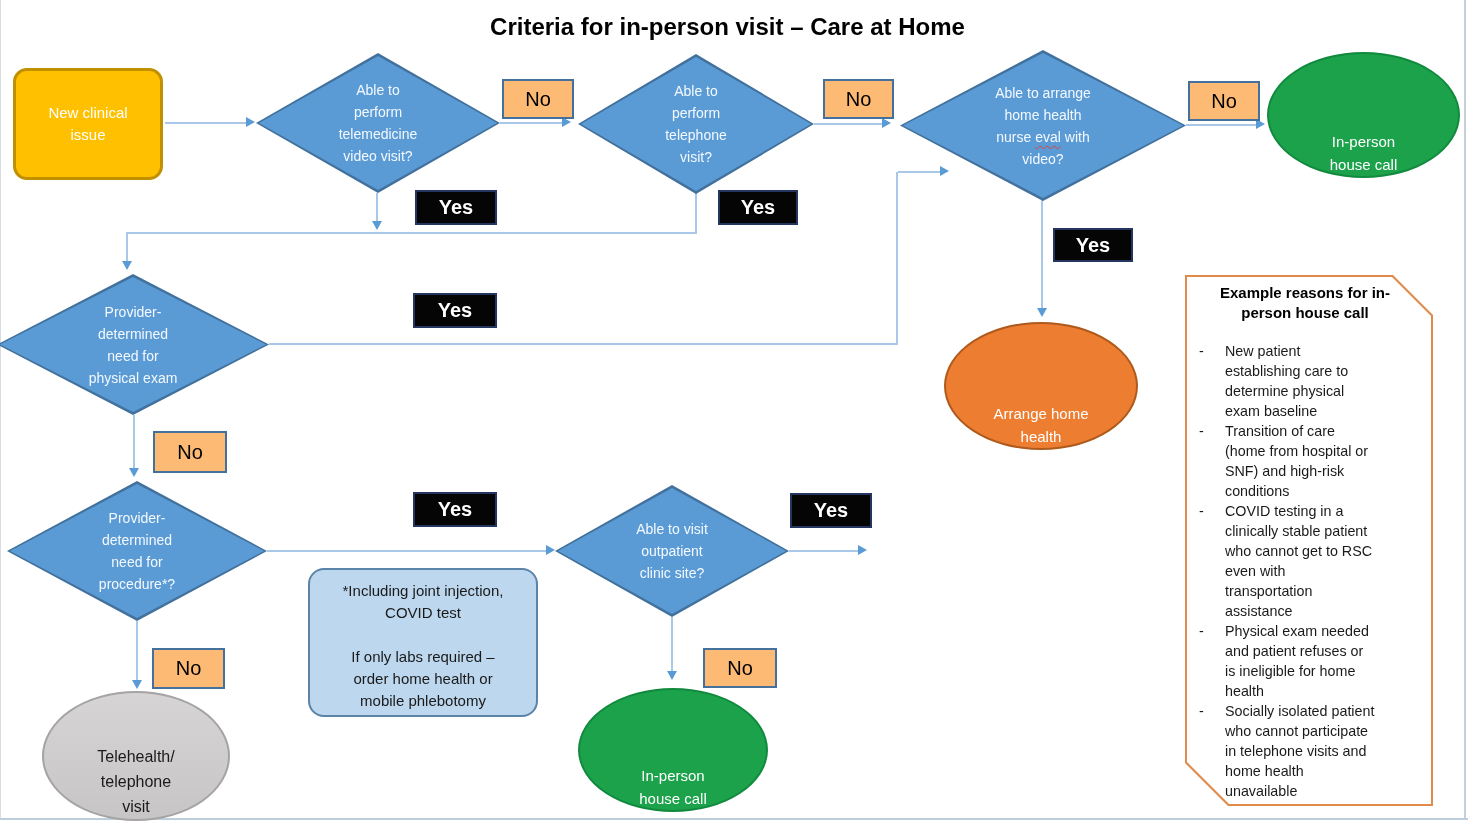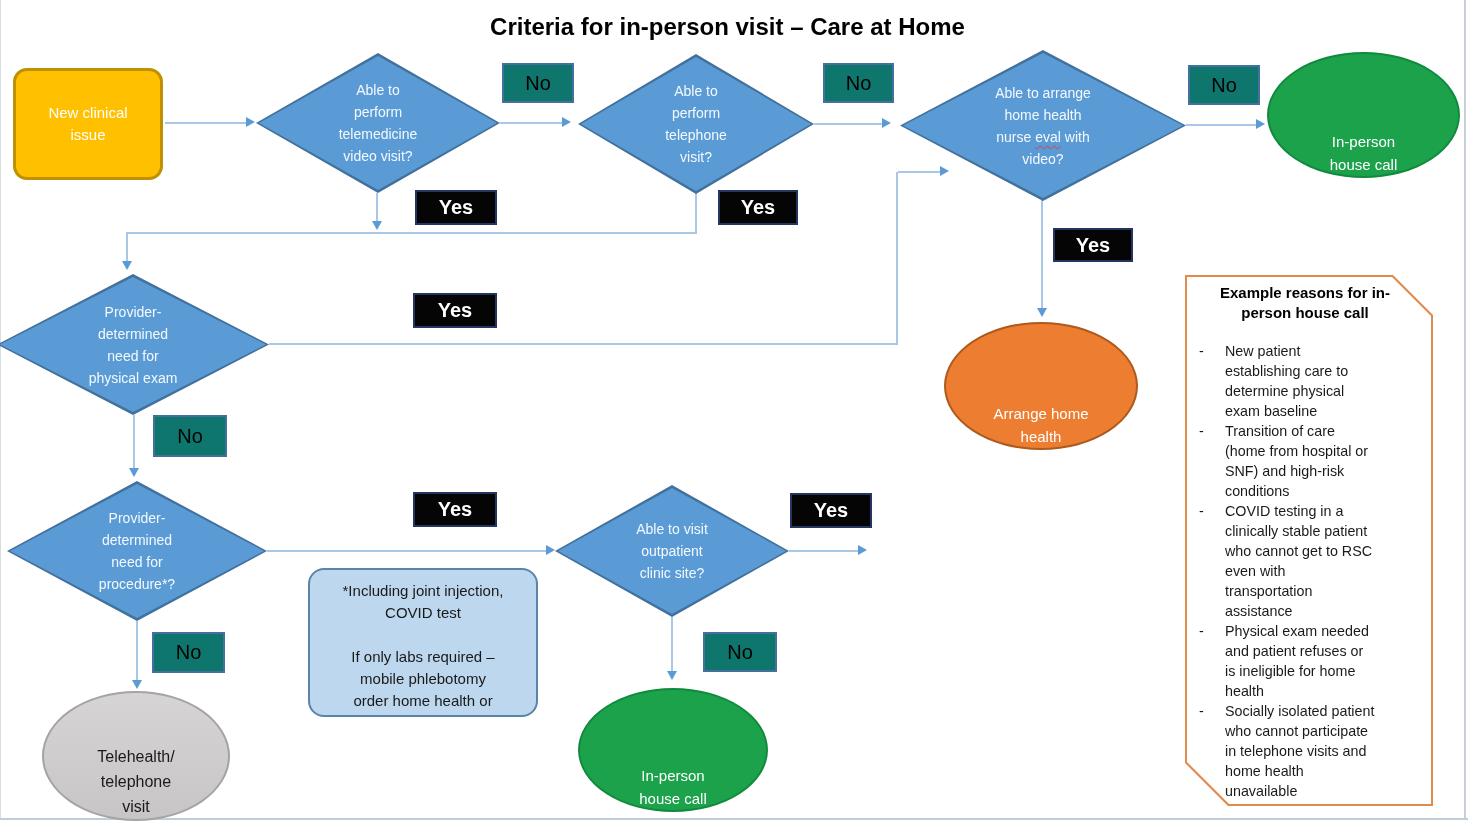--- a/index.html
+++ b/index.html
@@ -31,22 +31,22 @@
   .orangeE{background:#ed7d31;border-color:#ae5a1c;}
   .blueE{background:#4472c4;border-color:#2f5597;font-size:14.5px;line-height:21px;}
   .grayE{background:linear-gradient(#d6d4d4,#c7c5c5);border-color:#a5a3a3;color:#1a1a1a;font-size:16px;line-height:25px;}
   
   .startbox{position:absolute;left:13px;top:68px;width:150px;height:112px;box-sizing:border-box;
     background:#ffc000;border:3px solid #bf9000;border-radius:14px;display:flex;flex-direction:column;
     justify-content:center;align-items:center;text-align:center;color:#fff;font-size:15px;line-height:22px;z-index:1;}
   
   .ybox{position:absolute;box-sizing:border-box;background:#050505;border:2px solid #24355f;color:#fff;
     display:flex;justify-content:center;align-items:center;font-size:20px;font-weight:700;z-index:2;}
-  .nbox{position:absolute;box-sizing:border-box;background:#0f766e;border:2px solid #44709d;color:#000;
-    display:flex;justify-content:center;align-items:center;font-size:20px;z-index:2;}
+  .nbox{position:absolute;box-sizing:border-box;background:#fdba74;border:2px solid #44709d;color:#000;
+    display:flex;justify-content:center;align-items:center;font-size:20px;z-index:2;margin-top:16px;}
   
   .notebox{position:absolute;left:308px;top:568px;width:230px;height:149px;box-sizing:border-box;
     background:#bdd7ee;border:2px solid #5b84a9;border-radius:16px;text-align:center;color:#1a1a1a;
     font-size:15px;line-height:22px;padding-top:10px;z-index:1;}
   .notebox .p2{margin-top:22px;}
   
   .panel{position:absolute;left:1185px;top:275px;width:248px;height:531px;z-index:1;
     background:#e08a4c;clip-path:polygon(0 0,calc(100% - 40px) 0,100% 40px,100% 100%,43px 100%,0 calc(100% - 43px));}
   .panel::before{content:"";position:absolute;inset:2px;background:#fff;
     clip-path:polygon(0 0,calc(100% - 39px) 0,100% 39px,100% 100%,42px 100%,0 calc(100% - 42px));}
@@ -209,22 +209,22 @@
   <div class="ybox" style="left:413px;top:492px;width:84px;height:35px;">Yes</div>
   <div class="ybox" style="left:790px;top:493px;width:82px;height:35px;">Yes</div>
 
   <div class="notebox">
     <div class="p1">
       <div>*Including joint injection,</div>
       <div>COVID test</div>
     </div>
     <div class="p2">
       <div>If only labs required –</div>
+      <div>order home health or</div>
       <div>mobile phlebotomy</div>
-      <div>order home health or</div>
     </div>
   </div>
 
   <div class="panel">
     <div class="panel-inner">
       <div class="panel-title">
         <div>Example reasons for in-</div>
         <div>person house call</div>
       </div>
 

